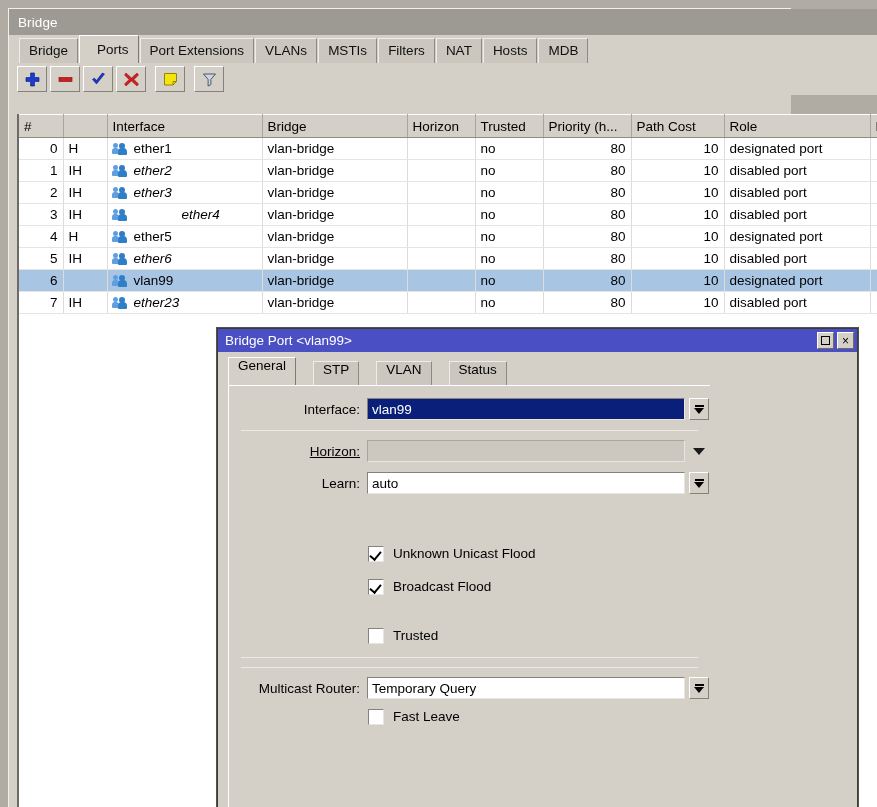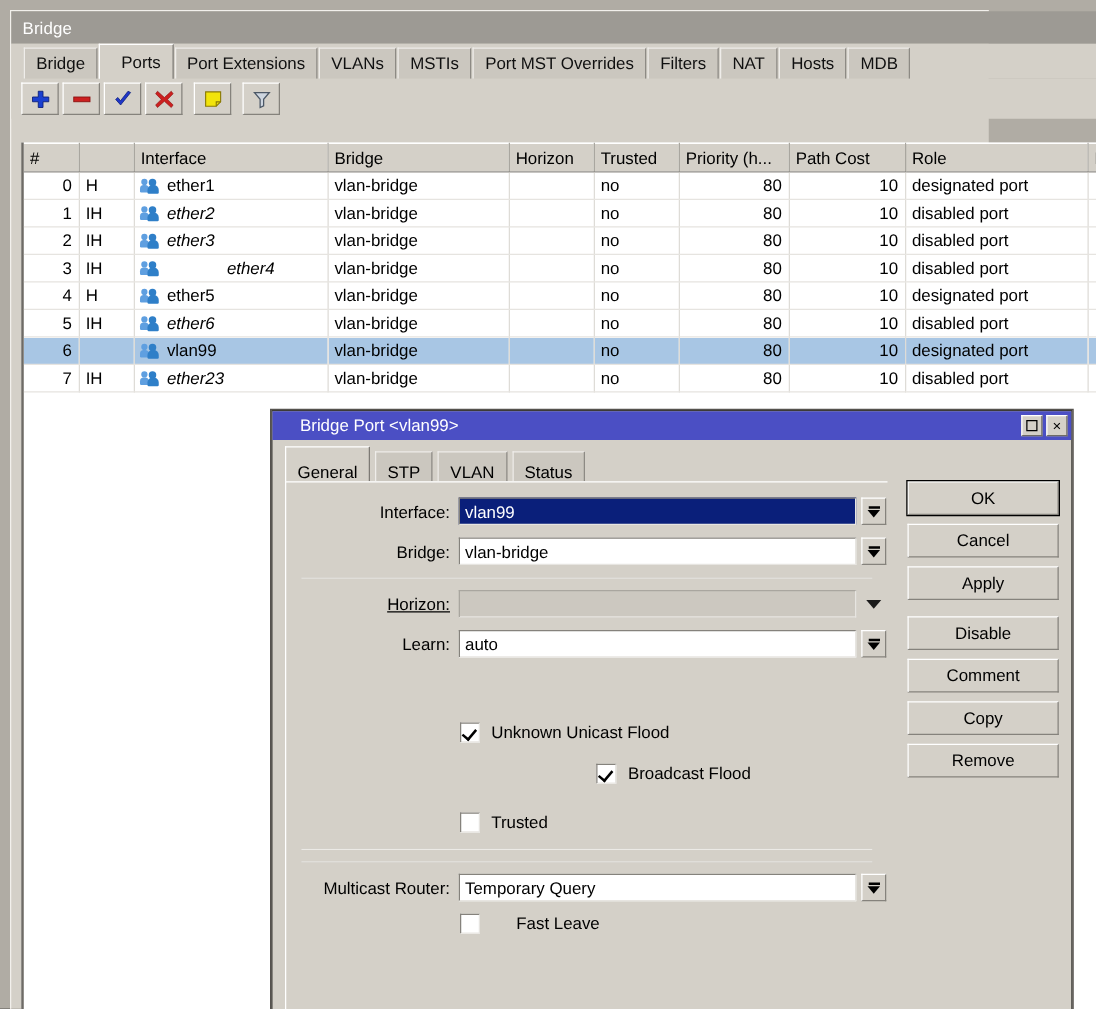--- a/index.html
+++ b/index.html
@@ -150,21 +150,21 @@
     width: 641px; height: 488px;
     background: #d4d0c8;
     border: 1px solid #3d3b37;
     box-shadow: 0 0 0 1px #55524e;
     z-index: 20;
   }
   #dlg-title {
     height: 23px;
     background: #4b4fc4;
     display: flex; align-items: center;
-    padding-left: 22px;
+    padding-left: 7px;
     color: #ffffff;
     font-size: 13.5px;
   }
   #dlg-title .spacer { flex: 1; }
   .wbtn {
     width: 17px; height: 17px;
     margin-right: 3px;
     background: #d4d0c8;
     border-top: 1px solid #ffffff;
     border-left: 1px solid #ffffff;
@@ -176,27 +176,27 @@
   .wbtn .sq { width: 9px; height: 9px; border: 1.5px solid #000; }
 
   #dlg-body { position: relative; height: 464px; }
 
   #dlg-tabs {
     position: absolute; left: 10px; top: 5px;
     display: flex; align-items: flex-end; height: 28px;
   }
   #dlg-tabs .dtab {
     height: 24px; padding: 0 9px;
-    display: flex; align-items: flex-end;
+    display: flex; align-items: flex-start;
     font-size: 13.5px;
     background: #cbc7bf;
     border-left: 1px solid #efedea;
     border-top: 1px solid #efedea;
     border-right: 1px solid #8d8a84;
-    margin-right: 4px;
+    margin-right: 17px;
   }
   #dlg-tabs .dtab.active {
     height: 28px;
     background: #d4d0c8;
     border-left: 1px solid #ffffff;
     border-top: 1px solid #ffffff;
     border-right: 1px solid #7d7a75;
   }
 
   #form-panel {
@@ -333,23 +333,20 @@
           <span>Ports</span>
         </div>
         <div class="tab">
           <span>Port Extensions</span>
         </div>
         <div class="tab">
           <span>VLANs</span>
         </div>
         <div class="tab">
           <span>MSTIs</span>
-        </div>
-        <div class="tab">
-          <span>Port MST Overrides</span>
         </div>
         <div class="tab">
           <span>Filters</span>
         </div>
         <div class="tab">
           <span>NAT</span>
         </div>
         <div class="tab">
           <span>Hosts</span>
         </div>
@@ -643,30 +640,20 @@
               <div class="frow" style="margin-bottom: 10px;">
                 <div class="lbl">Interface:</div>
                 <div class="field selected">
                   <span>vlan99</span>
                 </div>
                 <div class="spin">
                   <span class="bar"></span>
                   <span class="tri"></span>
                 </div>
               </div>
-              <div class="frow" style="margin-bottom: 10px;">
-                <div class="lbl">Bridge:</div>
-                <div class="field">
-                  <span>vlan-bridge</span>
-                </div>
-                <div class="spin">
-                  <span class="bar"></span>
-                  <span class="tri"></span>
-                </div>
-              </div>
             </div>
           <div class="divider"></div>
           <div id="fields-mid">
               <div class="frow" style="margin-bottom: 10px; text-decoration: underline;">
                 <div class="lbl">Horizon:</div>
                 <div class="field disabled">
                   <span></span>
                 </div>
                 <div class="plaintri">
                   <span class="tri"></span>
@@ -682,21 +669,21 @@
                   <span class="tri"></span>
                 </div>
               </div>
             </div>
           <div style="height:10px"></div>
           <div id="checks-a">
               <div class="crow" style="margin-bottom: 10px; margin-top: 28px;">
                 <span class="cbox on"></span>
                 <span class="ctxt">Unknown Unicast Flood</span>
               </div>
-              <div class="crow" style="margin-bottom: 16px; justify-content: center;">
+              <div class="crow" style="margin-bottom: 26px;">
                 <span class="cbox on"></span>
                 <span class="ctxt">Broadcast Flood</span>
               </div>
               <div class="crow" style="margin-bottom: 10px;">
                 <span class="cbox"></span>
                 <span class="ctxt">Trusted</span>
               </div>
             </div>
           <div class="divider"></div>
           <div class="divider"></div>
@@ -707,46 +694,23 @@
                   <span>Temporary Query</span>
                 </div>
                 <div class="spin">
                   <span class="bar"></span>
                   <span class="tri"></span>
                 </div>
               </div>
             </div>
           <div style="height:6px"></div>
           <div id="checks-c">
-              <div class="crow" style="margin-bottom: 10px; gap: 20px;">
+              <div class="crow" style="margin-bottom: 10px;">
                 <span class="cbox"></span>
                 <span class="ctxt">Fast Leave</span>
               </div>
             </div>
         </div>
-        <div id="btncol">
-            <div class="dbtn focus">
-              <span>OK</span>
-            </div>
-            <div class="dbtn">
-              <span>Cancel</span>
-            </div>
-            <div class="dbtn">
-              <span>Apply</span>
-            </div>
-            <div class="dbtn gap">
-              <span>Disable</span>
-            </div>
-            <div class="dbtn">
-              <span>Comment</span>
-            </div>
-            <div class="dbtn">
-              <span>Copy</span>
-            </div>
-            <div class="dbtn">
-              <span>Remove</span>
-            </div>
-          </div>
       </div>
     </div>
 
   </div>
 </div>
 
 </body></html>

